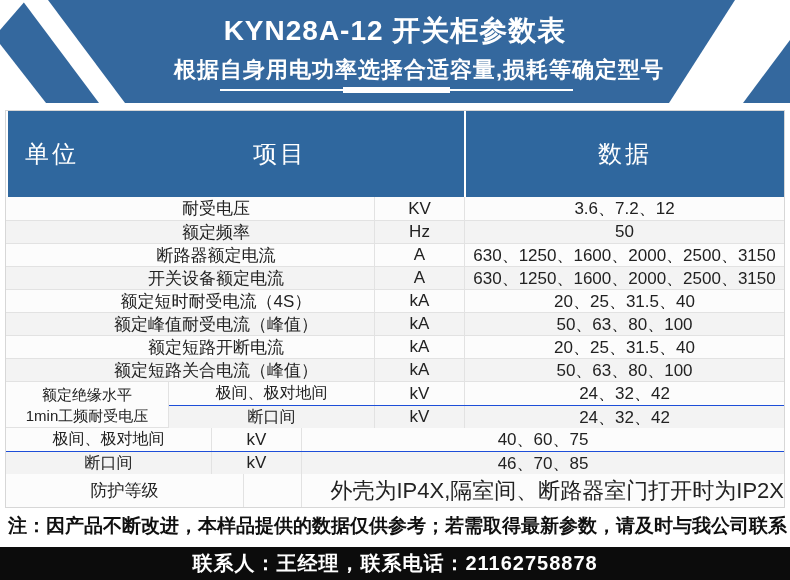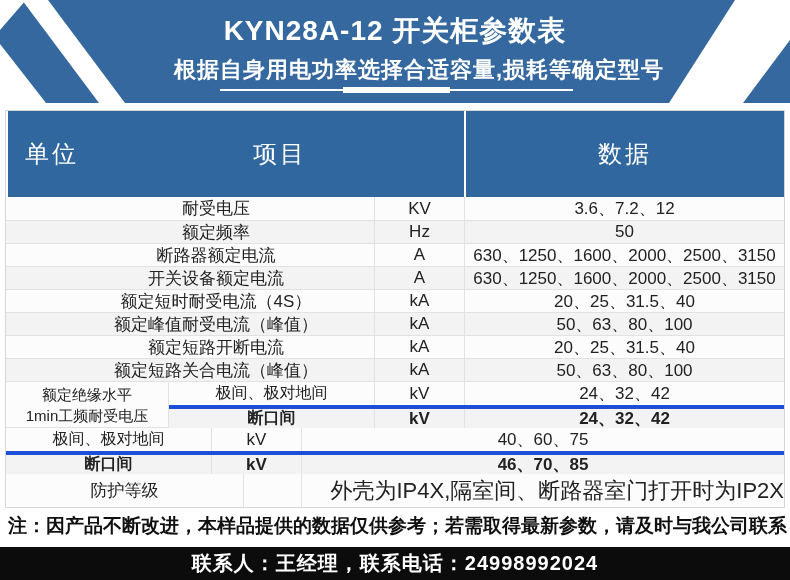--- a/index.html
+++ b/index.html
@@ -32,21 +32,21 @@
   .c-item{width:368px;padding-left:52px;}
   .c-unit{width:90px;border-left:1px solid #e2e2e2;}
   .c-data{flex:1;border-left:1px solid #e2e2e2;}
 
   .grp{display:flex;height:46px;background:#fcfcfc;border-top:1px solid #e2e2e2;box-sizing:border-box;}
   .g-label{width:163px;border-right:1px solid #e2e2e2;box-sizing:border-box;display:flex;flex-direction:column;
            align-items:center;justify-content:center;font-size:15px;line-height:21px;text-align:center;}
   .g-right{flex:1;display:flex;flex-direction:column;}
   .g-row{display:flex;height:23px;box-sizing:border-box;}
   .g-row.alt{background:#f3f3f3;}
-  .g-row + .g-row{border-top:4px solid #1d4ed8;font-weight:bold;}
+  .g-row + .g-row{border-top:1px solid #1d4ed8;}
   .c-sub{width:205px;font-size:16px;}
 
   .prot{display:flex;height:34px;border-top:1px solid #e2e2e2;background:#fcfcfc;box-sizing:border-box;}
   .p-item{width:368px;display:flex;align-items:center;}
   .p-item span{width:163px;text-align:center;font-size:17px;}
   .p-data{font-size:22px;padding-left:28px;}
 
   
   .note{position:absolute;left:8px;top:512px;width:776px;font-size:19px;font-weight:bold;color:#101010;
         line-height:28px;white-space:nowrap;}
@@ -159,16 +159,16 @@
         <span>防护等级</span>
       </div>
       <div class="cell c-unit"></div>
       <div class="cell c-data p-data">外壳为IP4X,隔室间、断路器室门打开时为IP2X</div>
     </div>
   </div>
 
   <div class="note">注：因产品不断改进，本样品提供的数据仅供参考；若需取得最新参数，请及时与我公司联系</div>
 
   <div class="footer">
-    <span>联系人：王经理，联系电话：24998992024</span>
+    <span>联系人：王经理，联系电话：21162758878</span>
   </div>
 
 </div>
 
 </body></html>

